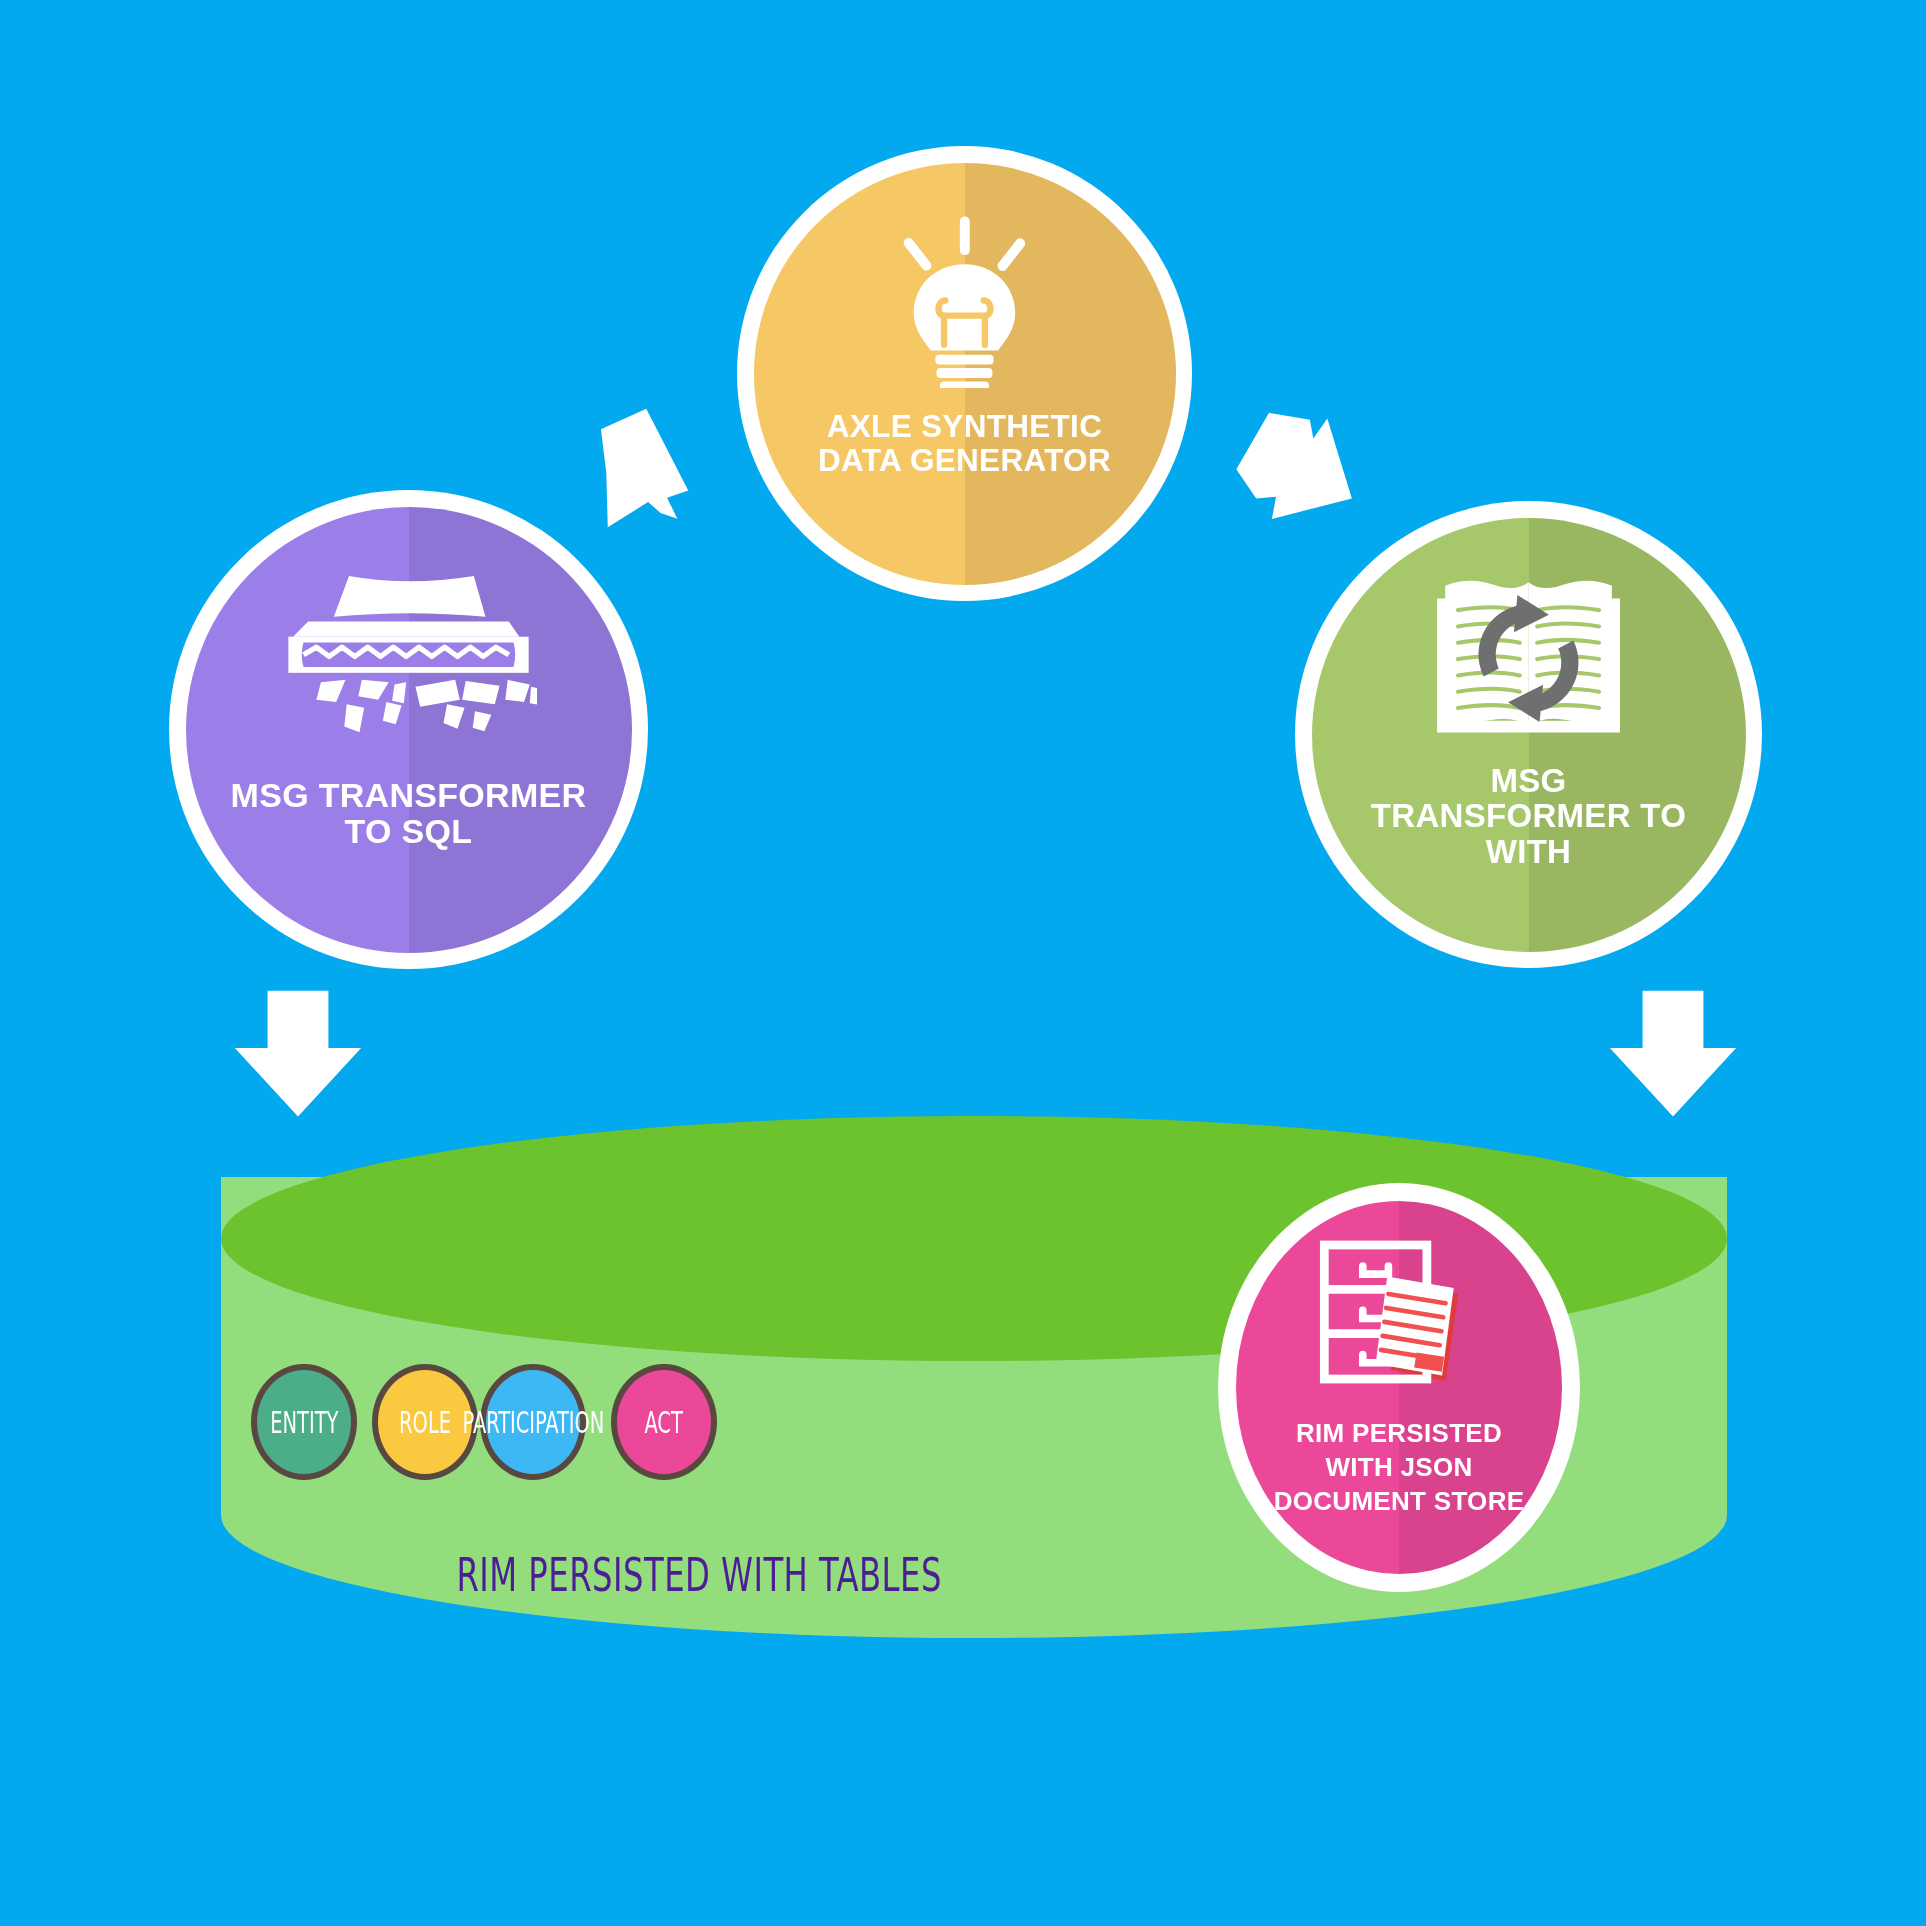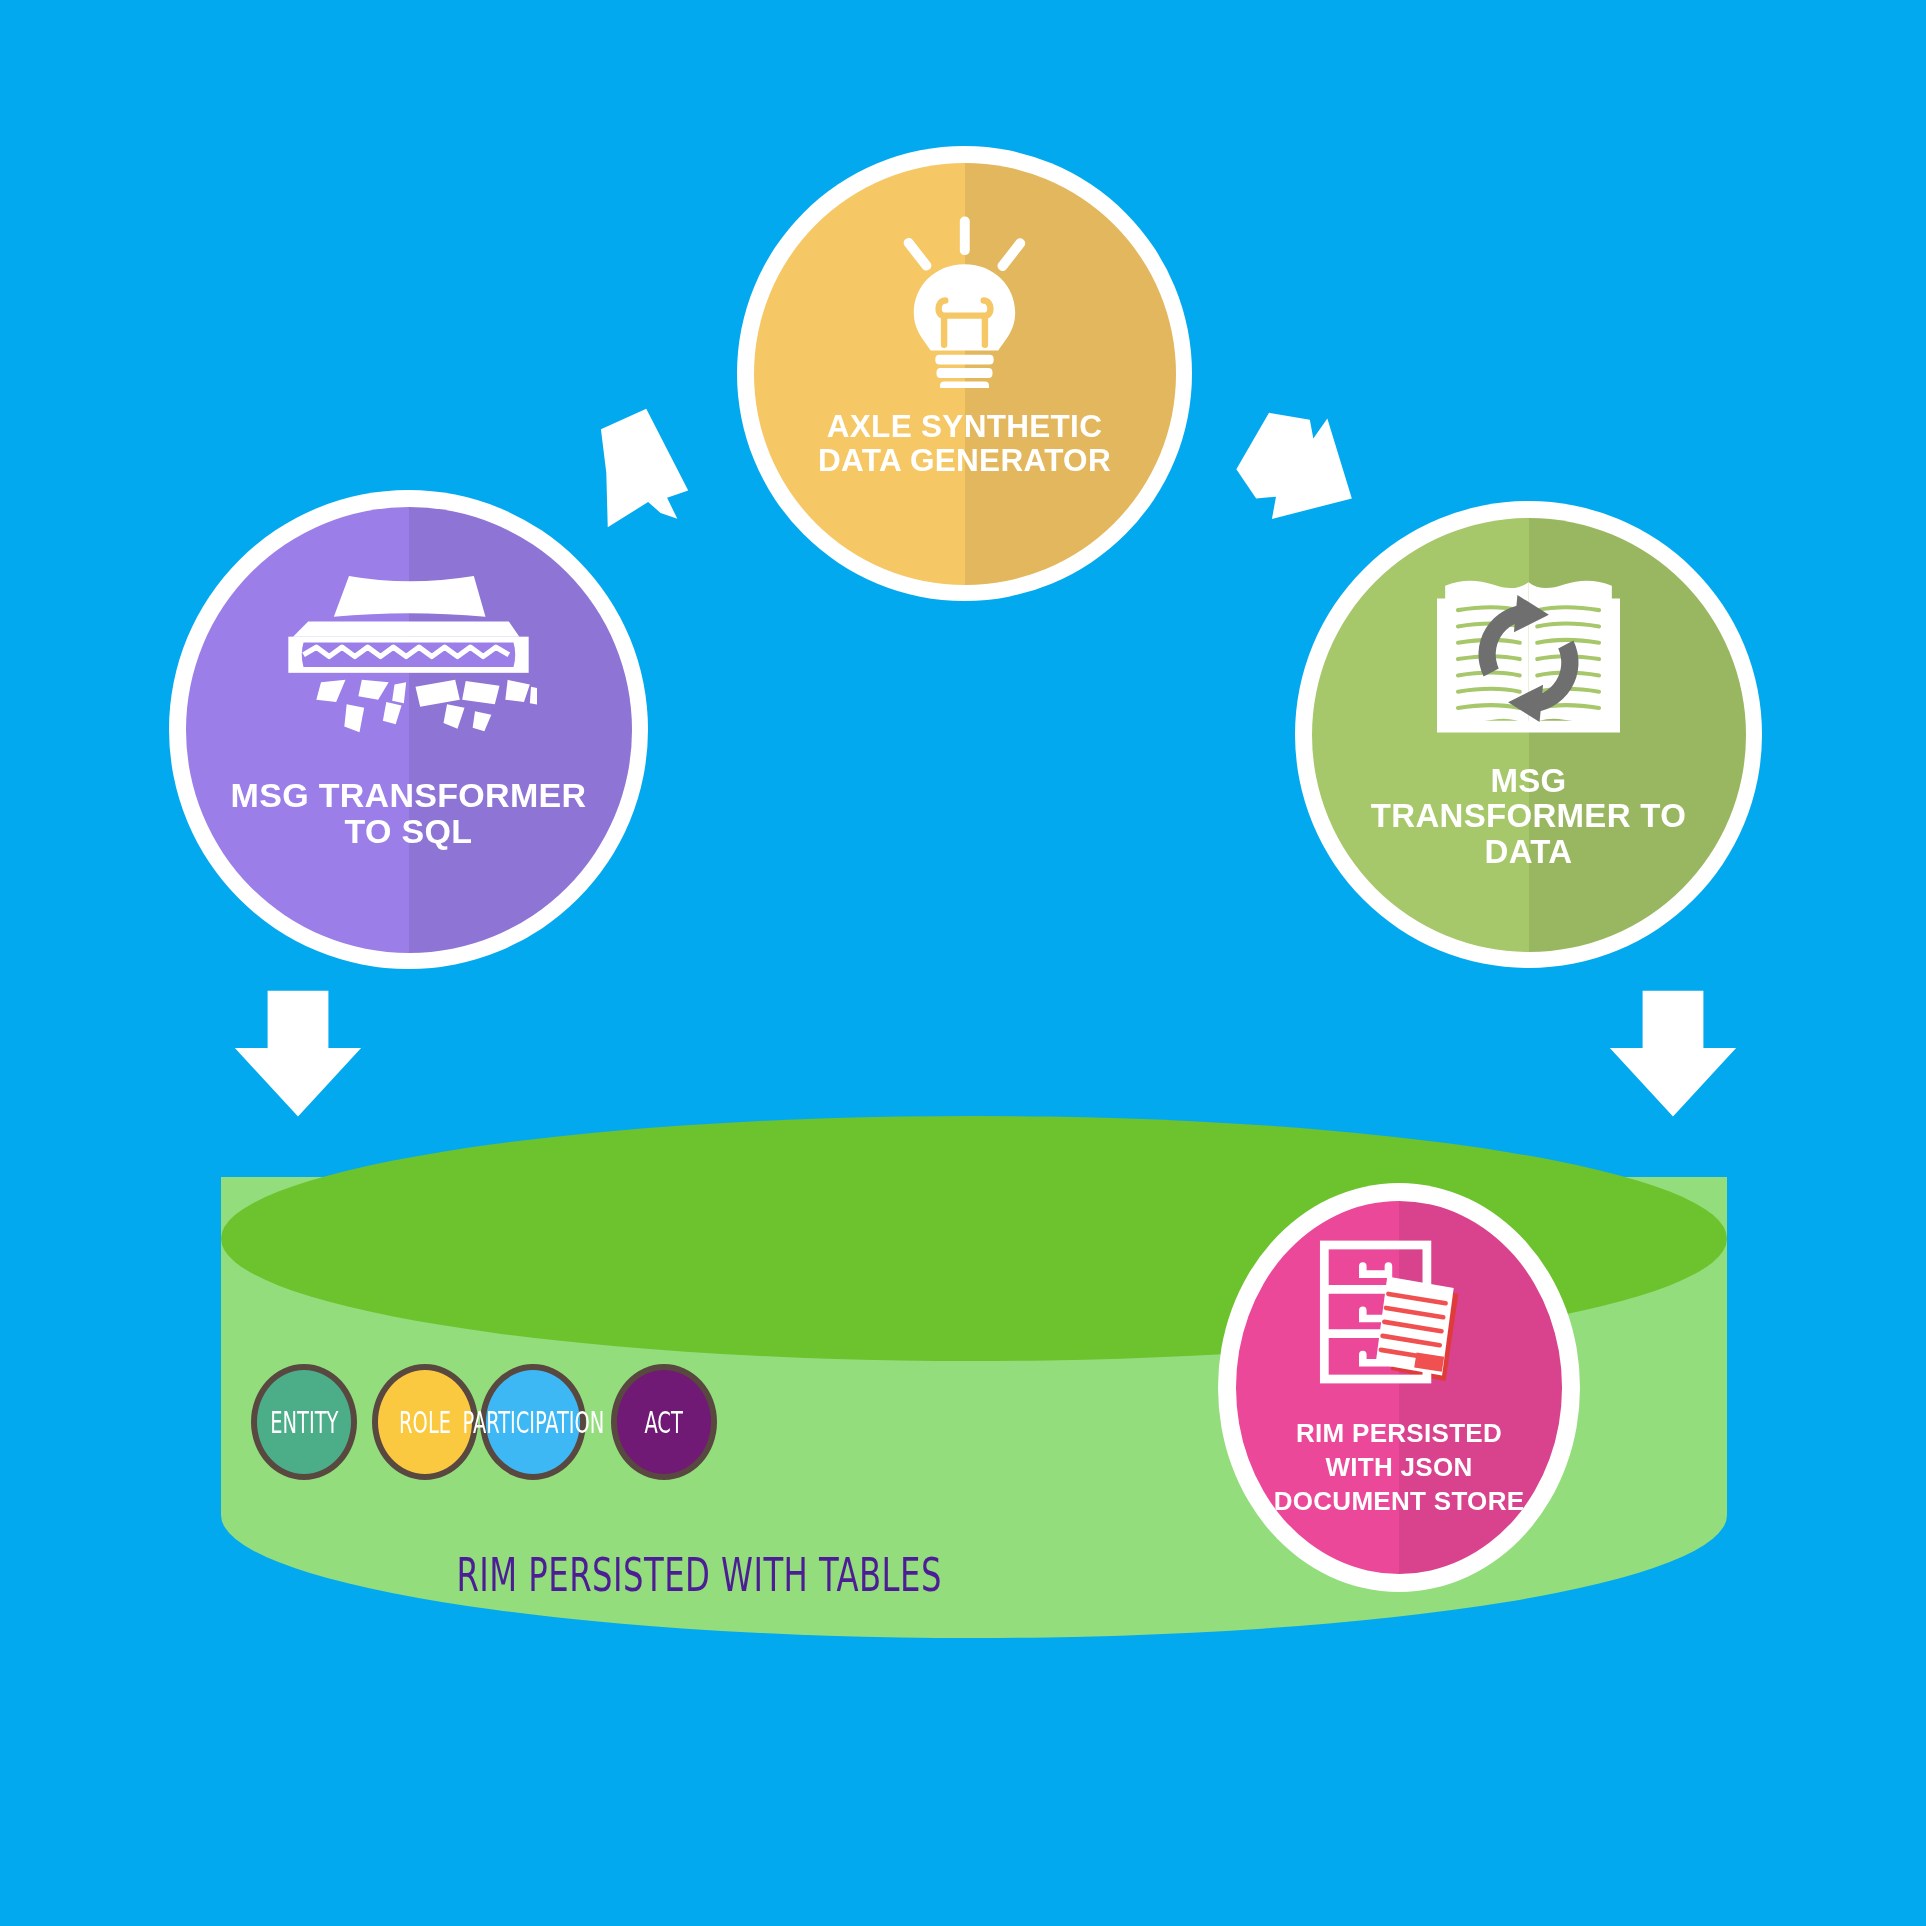--- a/index.html
+++ b/index.html
@@ -168,21 +168,21 @@
 
     <div class="rim-circle" style="left:30px; top:248px; width:106px; height:116px; background:#4cae89;">
       <span>ENTITY</span>
     </div>
     <div class="rim-circle" style="left:151px; top:248px; width:106px; height:116px; background:#fbc93f;justify-content:center;">
       <span>ROLE</span>
     </div>
     <div class="rim-circle" style="left:259px; top:248px; width:106px; height:116px; background:#3db8f5;">
       <span>PARTICIPATION</span>
     </div>
-    <div class="rim-circle" style="left:390px; top:248px; width:106px; height:116px; background:#701a75;">
+    <div class="rim-circle" style="left:390px; top:248px; width:106px; height:116px; background:#ec4899;">
       <span>ACT</span>
     </div>
 
     <div id="rim-label">
       <span>RIM PERSISTED WITH TABLES</span>
     </div>
   </div>
 
   <div class="node" id="node-generator">
     <div class="disc">
@@ -267,21 +267,21 @@
 
         <g fill="#6f6f6f">
           <path d="M165 52 A 86 86 0 0 0 88 176 L 114 162 A 58 58 0 0 1 165 80 Z"></path>
           <polygon points="146,36 200,70 140,100"></polygon>
           <path d="M165 238 A 86 86 0 0 0 242 114 L 216 128 A 58 58 0 0 1 165 210 Z"></path>
           <polygon points="184,254 130,220 190,190"></polygon>
         </g>
       </svg>
       <div class="caption">MSG
 TRANSFORMER TO
-DATA</div>
+WITH</div>
     </div>
   </div>
 
   <div class="node" id="node-docstore">
     <div class="disc">
       <div class="shade"></div>
       <svg class="art" width="169" height="158" viewBox="0 0 290 270">
 
         <polygon points="152,72 246,92 224,242 130,222" fill="#e03b3b"></polygon>
 

